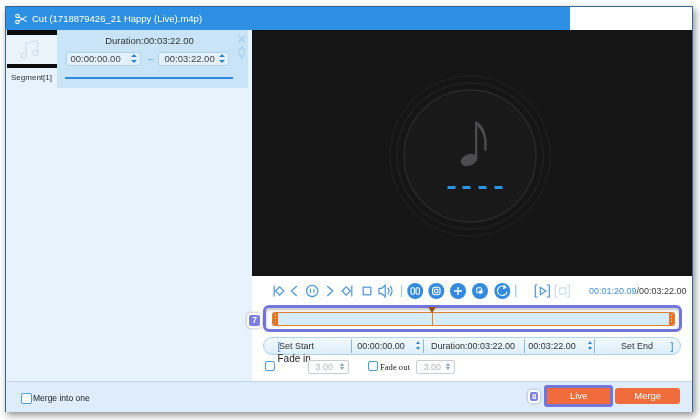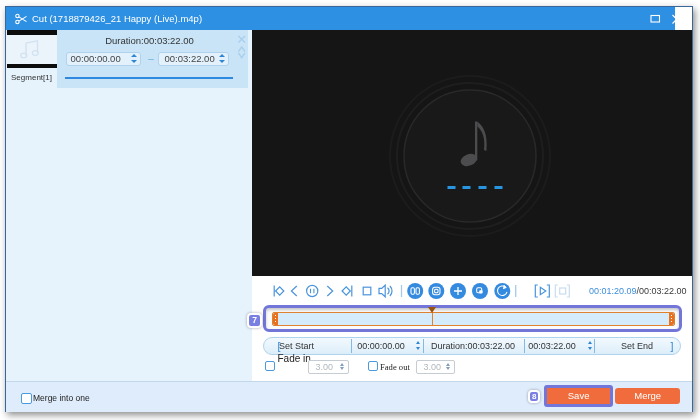--- a/index.html
+++ b/index.html
@@ -4,21 +4,21 @@
 <style>
 * { margin:0; padding:0; box-sizing:border-box; }
 html,body { width:700px; height:420px; background:#fff; font-family:"Liberation Sans",sans-serif; overflow:hidden; }
 #win { position:absolute; left:5px; top:6px; width:688px; height:406px; background:#fff; border:1px solid #39679c; box-shadow:2px 3px 7px rgba(0,0,0,.45); }
 .abs { position:absolute; }
 </style>
 </head>
 <body>
 <div id="win">
 
-  <div class="abs" style="left:0;top:0;width:669px;height:23px;background:#2d90e2;">
+  <div class="abs" style="left:0;top:0;width:564px;height:23px;background:#2d90e2;">
     <svg class="abs" style="left:9px;top:6px;" width="13" height="12" viewBox="0 0 13 12">
       <g stroke="#fff" stroke-width="1.1" fill="none">
         <circle cx="2.4" cy="3" r="1.7"></circle>
         <circle cx="2.4" cy="9" r="1.7"></circle>
         <path d="M3.9,3.9 L11.5,8.6 M3.9,8.1 L11.5,3.4"></path>
       </g>
     </svg>
     <div class="abs" style="left:26px;top:0;height:23px;line-height:23px;color:#fff;font-size:9.5px;">Cut (1718879426_21 Happy (Live).m4p)</div>
     <svg class="abs" style="left:638px;top:0;" width="46" height="23" viewBox="0 0 46 23">
       <g stroke="#fff" stroke-width="1.1" fill="none">
@@ -180,15 +180,15 @@
   <div class="abs" style="left:409.5px;top:352.5px;width:39px;height:14px;border:1px solid #c6ccd3;border-radius:2px;background:#fff;font-size:9px;color:#b2b8be;line-height:12px;padding-left:7px;">3.00
     <div class="abs" style="right:4px;top:2.2px;width:0;height:0;border-left:2.7px solid transparent;border-right:2.7px solid transparent;border-bottom:3px solid #7f9dbd;"></div>
     <div class="abs" style="right:4px;bottom:2.2px;width:0;height:0;border-left:2.7px solid transparent;border-right:2.7px solid transparent;border-top:3px solid #7f9dbd;"></div>
   </div>
 
 
   <div class="abs" style="left:0;top:373.5px;width:686px;height:31px;background:#dfecfb;border-top:1px solid #c3d6ea;"></div>
   <div class="abs" style="left:14.5px;top:385.5px;width:11px;height:11px;border:1px solid #4a9ade;border-radius:2px;background:#fff;"></div>
   <div class="abs" style="left:27px;top:383.5px;height:14px;line-height:14px;font-size:8.5px;color:#222;">Merge into one</div>
   <div class="abs" style="left:522.4px;top:382.6px;width:11.5px;height:13.5px;background:#7a7fe2;border:2px solid #fff;border-radius:4px;box-shadow:0 0 3px rgba(0,0,0,.35);color:#fff;font-size:8px;font-weight:bold;text-align:center;line-height:9.5px;">8</div>
-  <div class="abs" style="left:538.3px;top:378px;width:68.6px;height:22px;border:3px solid #7176d8;border-radius:3px;background:#f06c3c;color:#fff;font-size:9.5px;text-align:center;line-height:16px;">Save</div>
+  <div class="abs" style="left:538.3px;top:378px;width:68.6px;height:22px;border:3px solid #7176d8;border-radius:3px;background:#f06c3c;color:#fff;font-size:9.5px;text-align:center;line-height:16px;">Live</div>
   <div class="abs" style="left:609.4px;top:381px;width:64.6px;height:16px;background:#f06c3c;border-radius:3px;color:#fff;font-size:9.5px;text-align:center;line-height:16px;">Merge</div>
 </div>
 
 </body></html>

